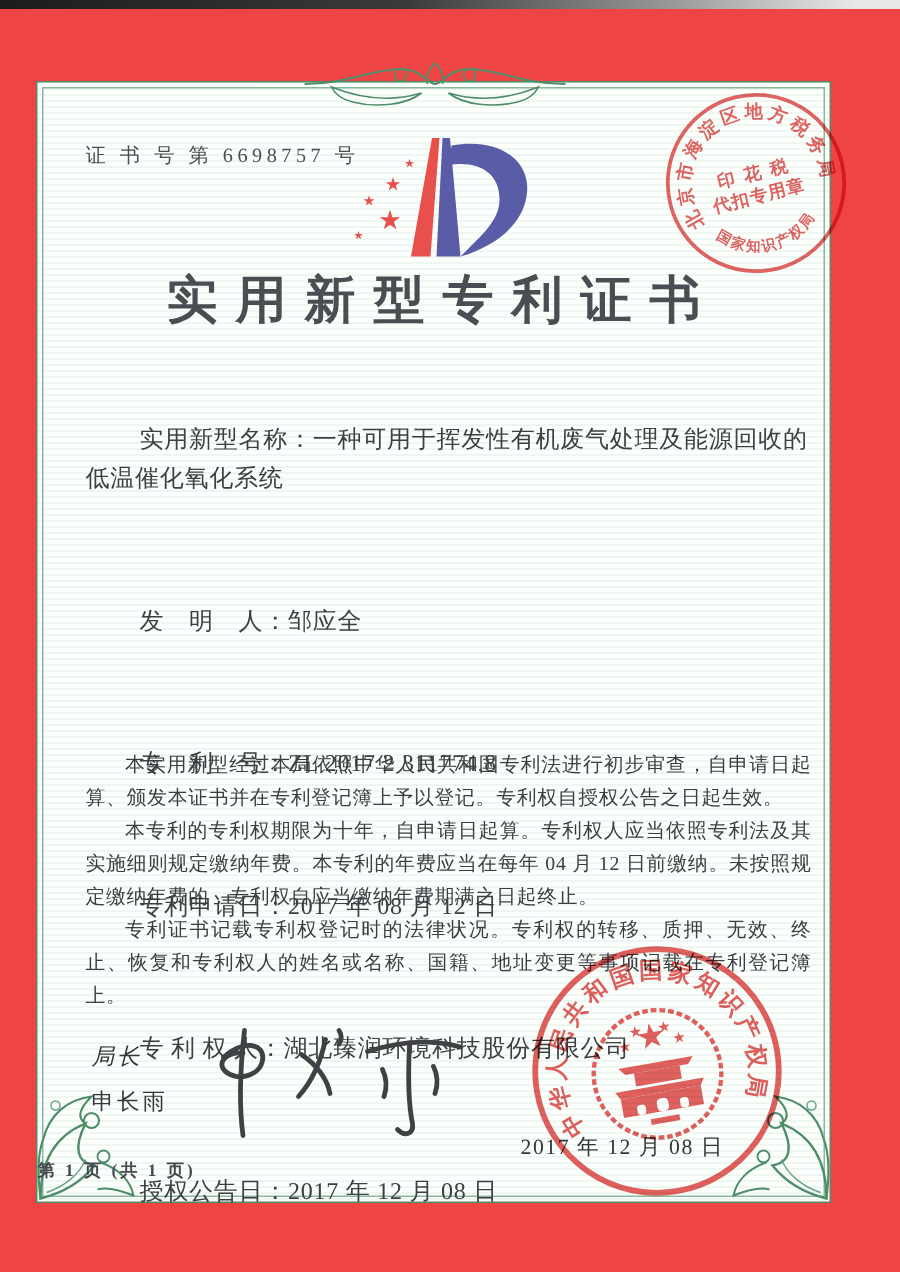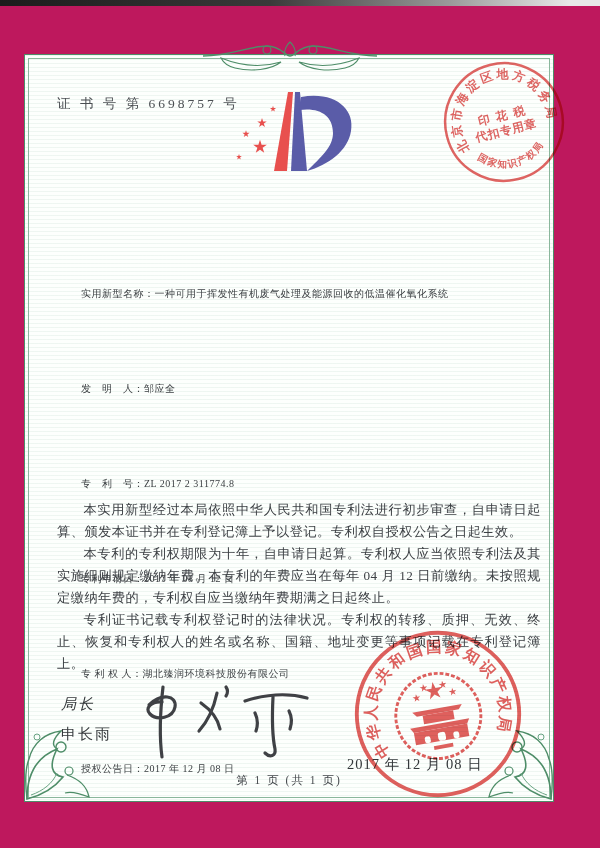--- a/index.html
+++ b/index.html
@@ -1,49 +1,49 @@
 <!DOCTYPE html>
 <html><head>
 <meta charset="utf-8">
 <style>
   html,body{margin:0;padding:0;background:#ffffff;}
-  .page{position:relative;width:600px;height:848px;background:#be185d;overflow:hidden;
+  .page{position:relative;width:600px;height:848px;background:#ef4444;overflow:hidden;
         font-family:"Liberation Serif","DejaVu Serif",serif;color:#3c4043;}
   .scan-bar{position:absolute;left:0;top:0;width:100%;height:6px;
         background:linear-gradient(90deg,#1c1c1c 0%,#3a3a3a 45%,#9a9a9a 75%,#e8e8e8 95%);}
   .cert-border{position:absolute;left:24px;top:54px;width:528px;height:746px;
         border:1.5px solid #4e8d68;
         background:
           repeating-linear-gradient(180deg, rgba(110,170,140,0.10) 0px, rgba(110,170,140,0.10) 1px, transparent 1px, transparent 4px),
           #fdfffd;}
   .cert-inner{position:absolute;left:3px;top:3px;right:3px;bottom:3px;border:1px solid #8ab79c;}
   .ornament{position:absolute;pointer-events:none;}
   .cert-number{position:absolute;left:32px;top:40px;font-size:13.5px;letter-spacing:3px;color:#4a4e52;white-space:pre;}
   .logo{position:absolute;left:204px;top:34px;width:132px;height:88px;}
   .tax-seal{position:absolute;left:416px;top:4px;width:126px;height:126px;transform:rotate(-14deg);
         opacity:.85;mix-blend-mode:multiply;}
   .title{position:absolute;left:0;top:122px;width:100%;text-align:center;
         font-size:34px;font-weight:600;color:#4a4e52;letter-spacing:12px;text-indent:12px;}
   .fields{position:absolute;left:32px;top:200px;right:14px;}
-  .field-row{margin-bottom:17px;line-height:26px;font-size:10px;letter-spacing:.5px;white-space:pre-wrap;}
+  .field-row{margin-bottom:17px;line-height:26px;font-size:16px;letter-spacing:.5px;white-space:pre-wrap;}
   .field-row .lbl{color:#3c4043;}
   .field-row .val{color:#3c4043;}
   .body-text{position:absolute;left:32px;top:444px;right:12px;font-size:13.2px;line-height:22px;
         text-align:justify;color:#3b3f43;letter-spacing:.5px;}
   .body-text p{margin:0;text-indent:2em;}
   .sig-label{position:absolute;left:36px;top:640px;font-size:15px;letter-spacing:2px;color:#33373a;
         font-family:"Liberation Sans","DejaVu Sans",sans-serif;font-style:italic;}
   .sig-name{position:absolute;left:36px;top:670px;font-size:15px;letter-spacing:2px;color:#33373a;
         font-family:Liberation Serif, serif;}
   .signature{position:absolute;left:104px;top:618px;width:200px;height:100px;}
   .issue-date{position:absolute;left:322px;top:700px;font-size:14.5px;letter-spacing:1px;color:#33373a;white-space:pre;}
   .cnipa-seal{position:absolute;left:326px;top:572px;width:174px;height:174px;transform:rotate(-10deg);
         opacity:.88;mix-blend-mode:multiply;}
-  .footer{position:absolute;left:0;top:718px;width:100%;text-align:center;font-size:11.5px;
-        letter-spacing:2px;color:#45494d;white-space:pre;}
+  .footer{position:absolute;left:0;top:718px;width:100%;font-size:11.5px;
+        letter-spacing:2px;color:#45494d;white-space:pre;font-weight:bold;}
   .seal-text{font-family:"Liberation Serif","DejaVu Serif",serif;font-weight:bold;}
   .corner-bl{left:-2px;bottom:-2px;}
   .corner-br{right:-2px;bottom:-2px;transform:scaleX(-1);}
   .top-orn{left:176px;top:-19px;}
 </style>
 </head>
 <body>
 
 <svg width="0" height="0" style="position:absolute">
   <defs>
@@ -105,20 +105,21 @@
       <text class="seal-text" fill="#dd4a48" font-size="14.5" letter-spacing="3.5">
         <textPath href="#taxTop">北京市海淀区地方税务局</textPath>
       </text>
       <text class="seal-text" fill="#dd4a48" font-size="11.5" letter-spacing="1.5">
         <textPath href="#taxBottom">国家知识产权局</textPath>
       </text>
       <text class="seal-text" x="75" y="72" text-anchor="middle" fill="#dd4a48" font-size="14" letter-spacing="2">印 花 税</text>
       <text class="seal-text" x="75" y="90" text-anchor="middle" fill="#dd4a48" font-size="14" letter-spacing="1">代扣专用章</text>
     </svg>
 
+    <div class="title">实用新型专利证书</div>
 
     <div class="fields">
       <div class="field-row">
         <span class="lbl">实用新型名称：</span><span class="val">一种可用于挥发性有机废气处理及能源回收的低温催化氧化系统</span>
       </div>
       <div class="field-row">
         <span class="lbl">发　明　人：</span><span class="val">邹应全</span>
       </div>
       <div class="field-row">
         <span class="lbl">专　利　号：</span><span class="val">ZL 2017 2 311774.8</span>

